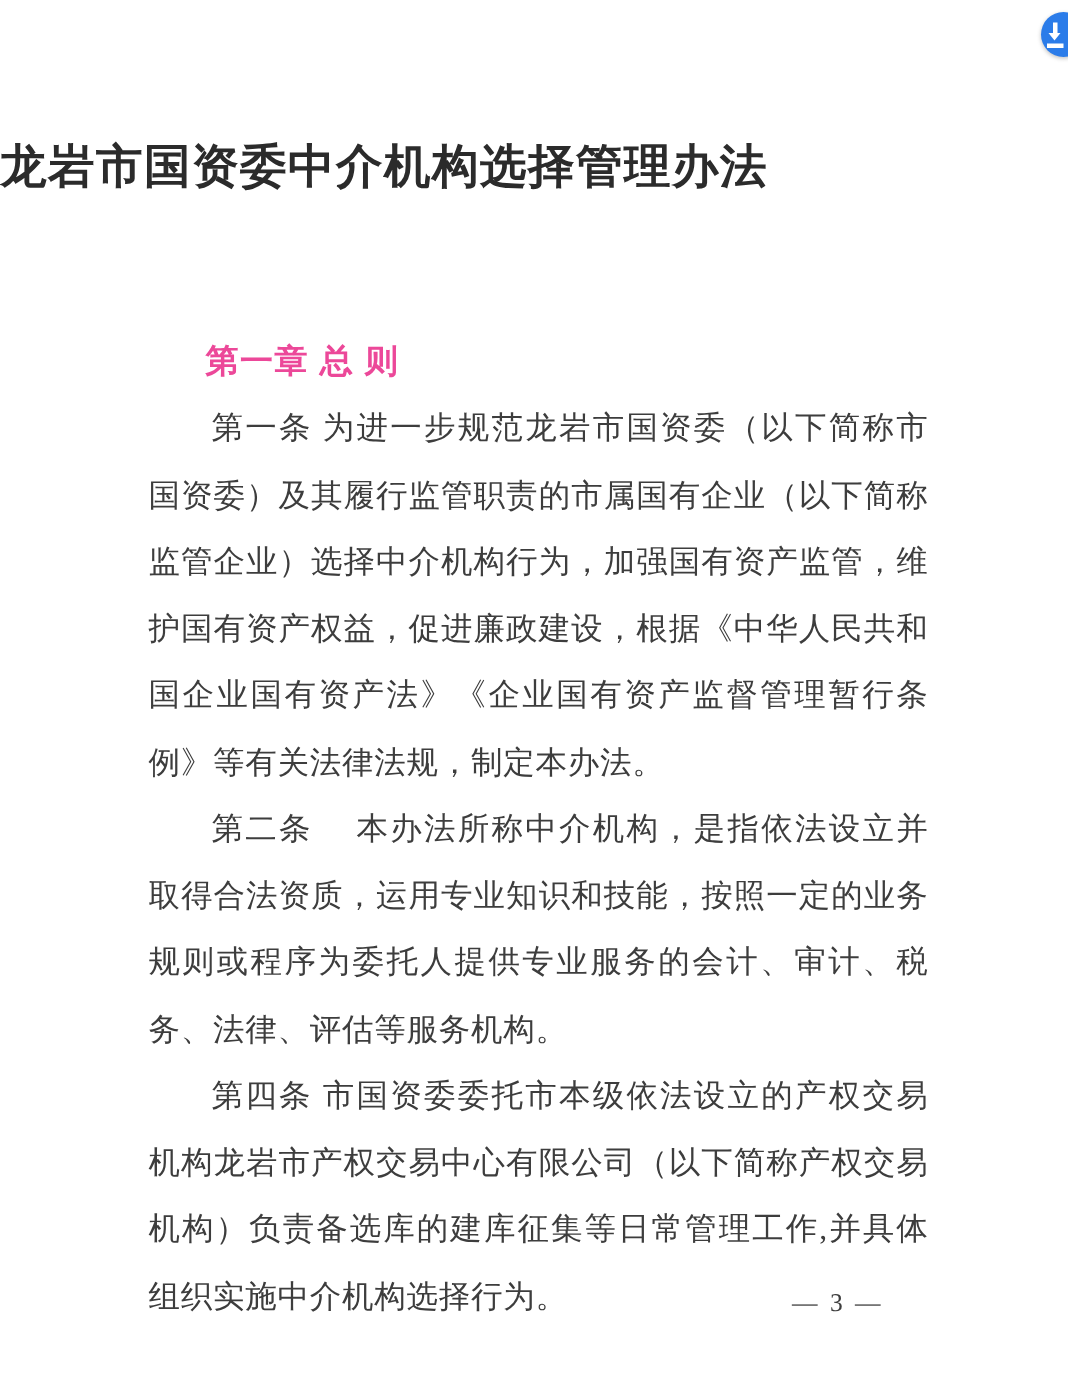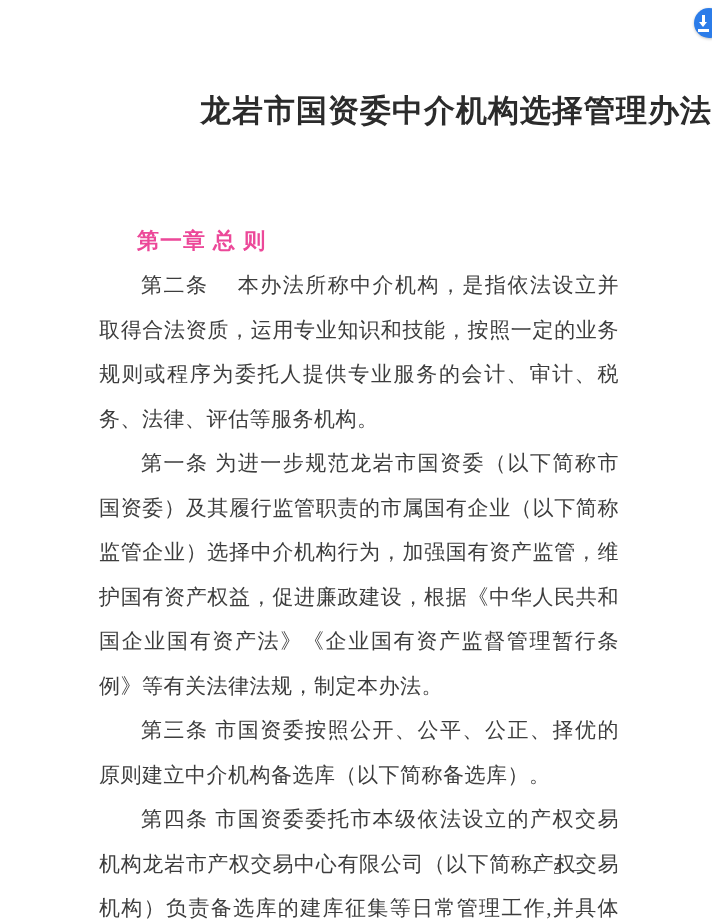--- a/index.html
+++ b/index.html
@@ -14,21 +14,21 @@
     background: #ffffff;
     overflow: hidden;
     font-family: "Liberation Serif", "DejaVu Serif", serif;
   }
   .doc-title {
     position: absolute;
     top: 90px;
     left: 0;
     width: 712px;
     margin: 0;
-    text-align: right;
+    text-align: left;
     font-size: 31px;
     font-weight: 700;
     letter-spacing: 1px;
     color: #2b2b2b;
     font-family: "Liberation Serif", "DejaVu Serif", serif;
   }
   .chapter-heading {
     position: absolute;
     top: 226px;
     left: 137px;
@@ -105,23 +105,22 @@
 </head>
 <body>
 
 <div class="page">
 
   <h1 class="doc-title">龙岩市国资委中介机构选择管理办法</h1>
 
   <h2 class="chapter-heading">第一章 总 则</h2>
 
   <div class="body-block">
+    <p>第一条 为进一步规范龙岩市国资委（以下简称市国资委）及其履行监管职责的市属国有企业（以下简称监管企业）选择中介机构行为，加强国有资产监管，维护国有资产权益，促进廉政建设，根据《中华人民共和国企业国有资产法》《企业国有资产监督管理暂行条例》等有关法律法规，制定本办法。</p>
     <p>第二条　 本办法所称中介机构，是指依法设立并取得合法资质，运用专业知识和技能，按照一定的业务规则或程序为委托人提供专业服务的会计、审计、税务、法律、评估等服务机构。</p>
-    <p>第一条 为进一步规范龙岩市国资委（以下简称市国资委）及其履行监管职责的市属国有企业（以下简称监管企业）选择中介机构行为，加强国有资产监管，维护国有资产权益，促进廉政建设，根据《中华人民共和国企业国有资产法》《企业国有资产监督管理暂行条例》等有关法律法规，制定本办法。</p>
-    <p>第三条 市国资委按照公开、公平、公正、择优的原则建立中介机构备选库（以下简称备选库）。</p>
     <p>第四条 市国资委委托市本级依法设立的产权交易机构龙岩市产权交易中心有限公司（以下简称产权交易机构）负责备选库的建库征集等日常管理工作,并具体组织实施中介机构选择行为。</p>
 
   </div>
 
   <div class="page-number">— 3 —</div>
 
   <div class="floating-badge">
     <span class="arrow-stem"></span>
     <span class="arrow-head"></span>
     <span class="arrow-base"></span>

